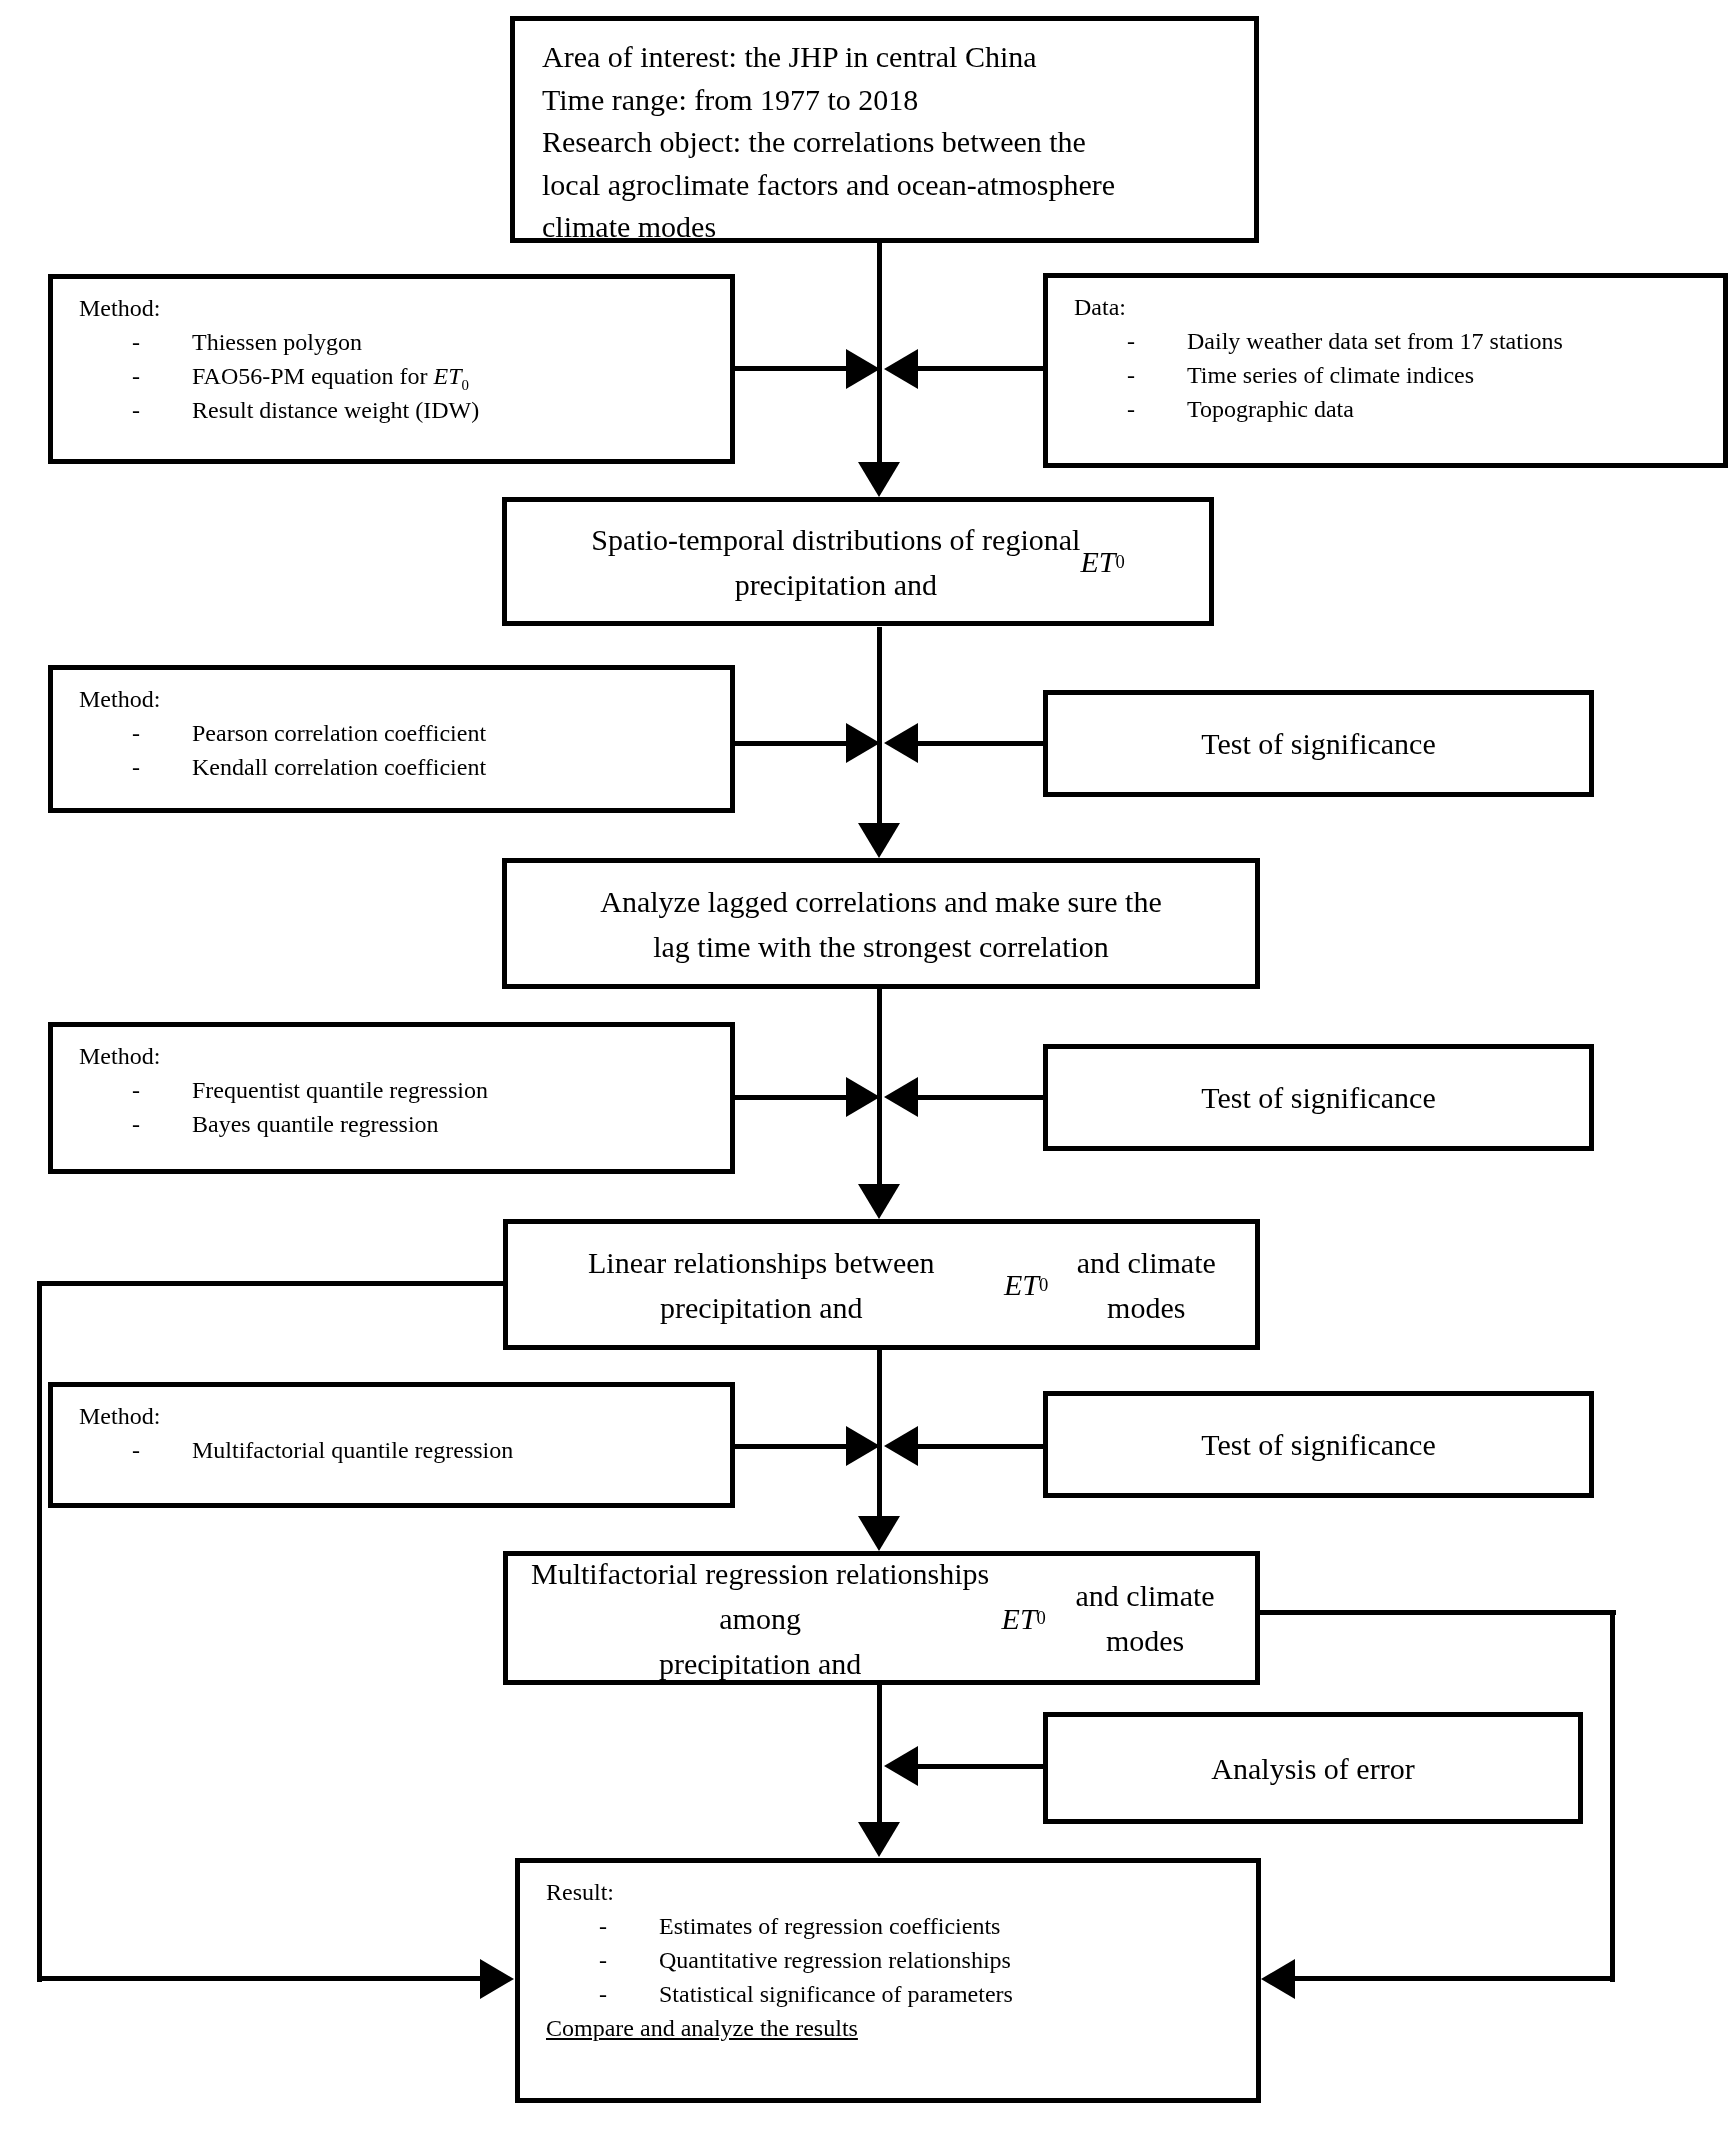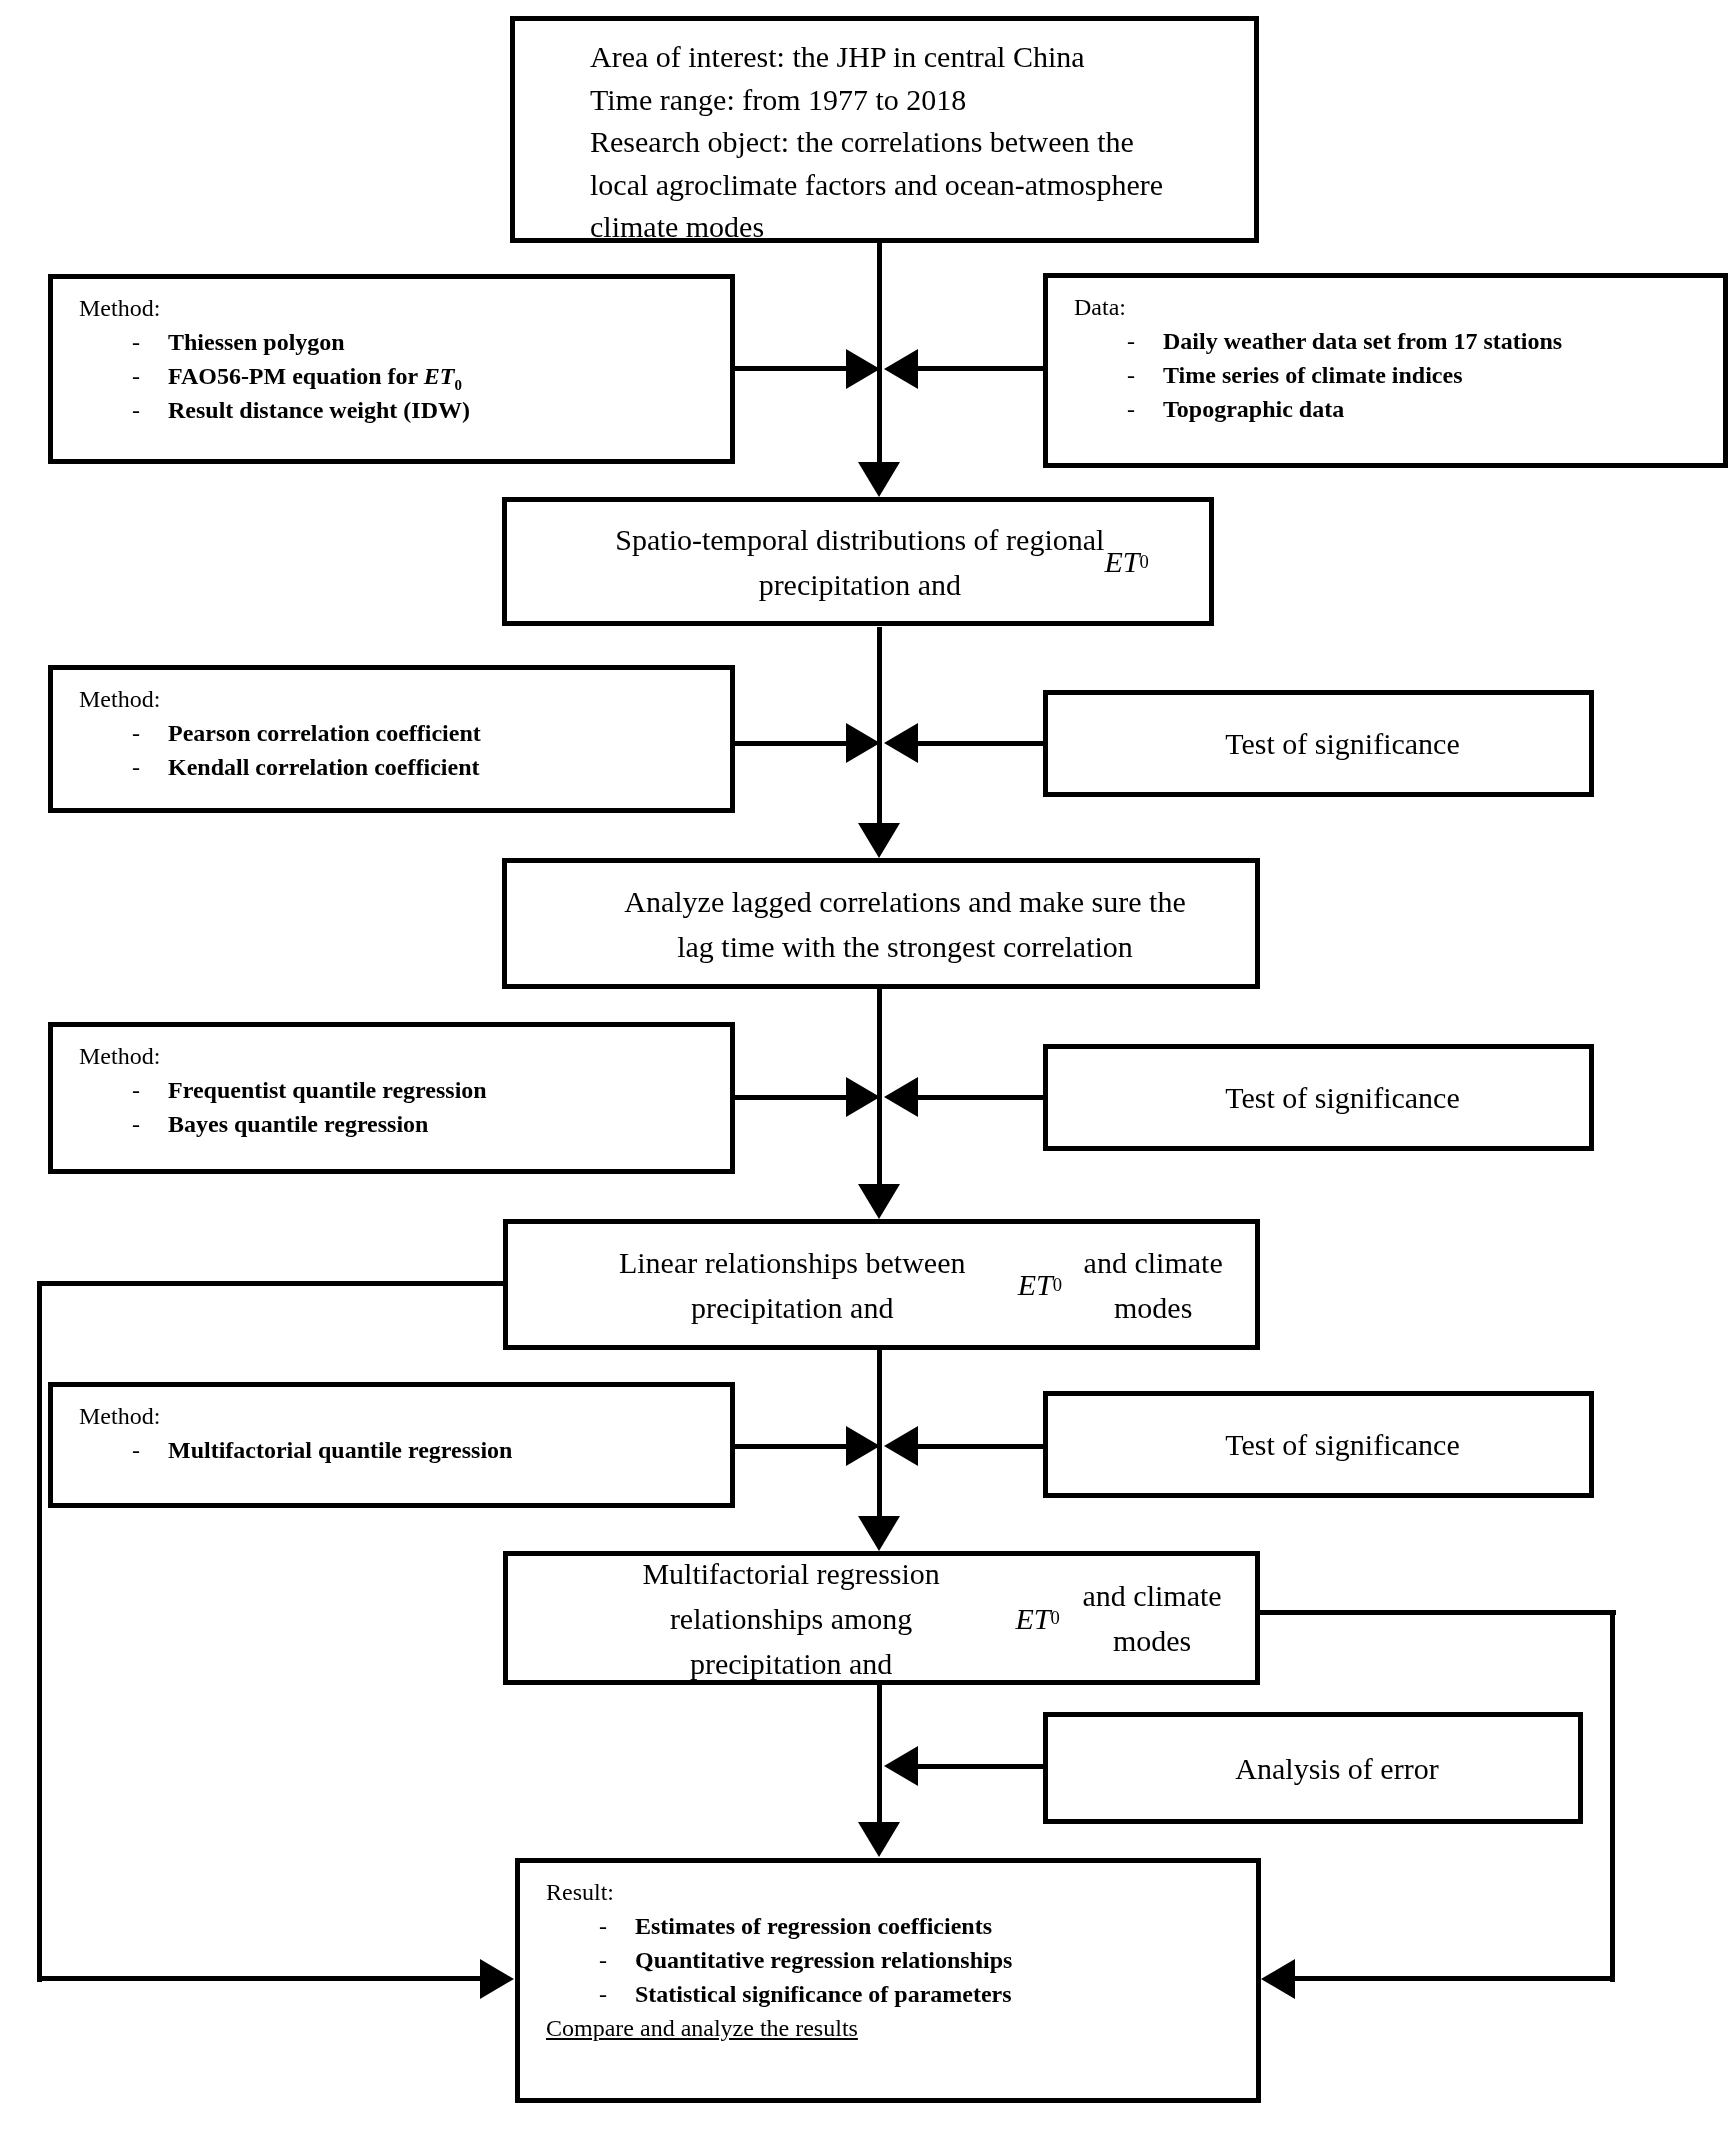--- a/index.html
+++ b/index.html
@@ -8,27 +8,26 @@
     width:1733px;height:2129px;
     background:#ffffff;
     font-family:"Liberation Serif","DejaVu Serif",serif;
     color:#000;
   }
   .box{
     position:absolute;
     border:5.3px solid #000;
     background:#fff;
     box-sizing:border-box;
-    padding-left:48px;
   }
   .list-box{ padding:11.8px 16px 5.3px 26px; font-size:24px; line-height:1.42; }
   .box-title{ white-space:pre-line; }
   .bullet-row{ display:flex; align-items:flex-start; }
   .dash{ margin-left:53px; flex:0 0 auto; }
-  .item-text{ margin-left:28px;font-weight:bold; }
+  .item-text{ margin-left:52px; }
   .center-label{
     display:flex; align-items:center; justify-content:center;
     height:100%; width:100%;
     text-align:center; white-space:pre-line;
     font-size:30px; line-height:1.5;
     box-sizing:border-box; padding:0 10.7px;
   }
   .pre-text{ white-space:pre-line; font-size:30px; line-height:1.42; padding:15px 16px 0 27px; }
   .footer-line{ white-space:pre-line;text-decoration:underline; }
   sub{ font-size:0.62em; line-height:0; }

